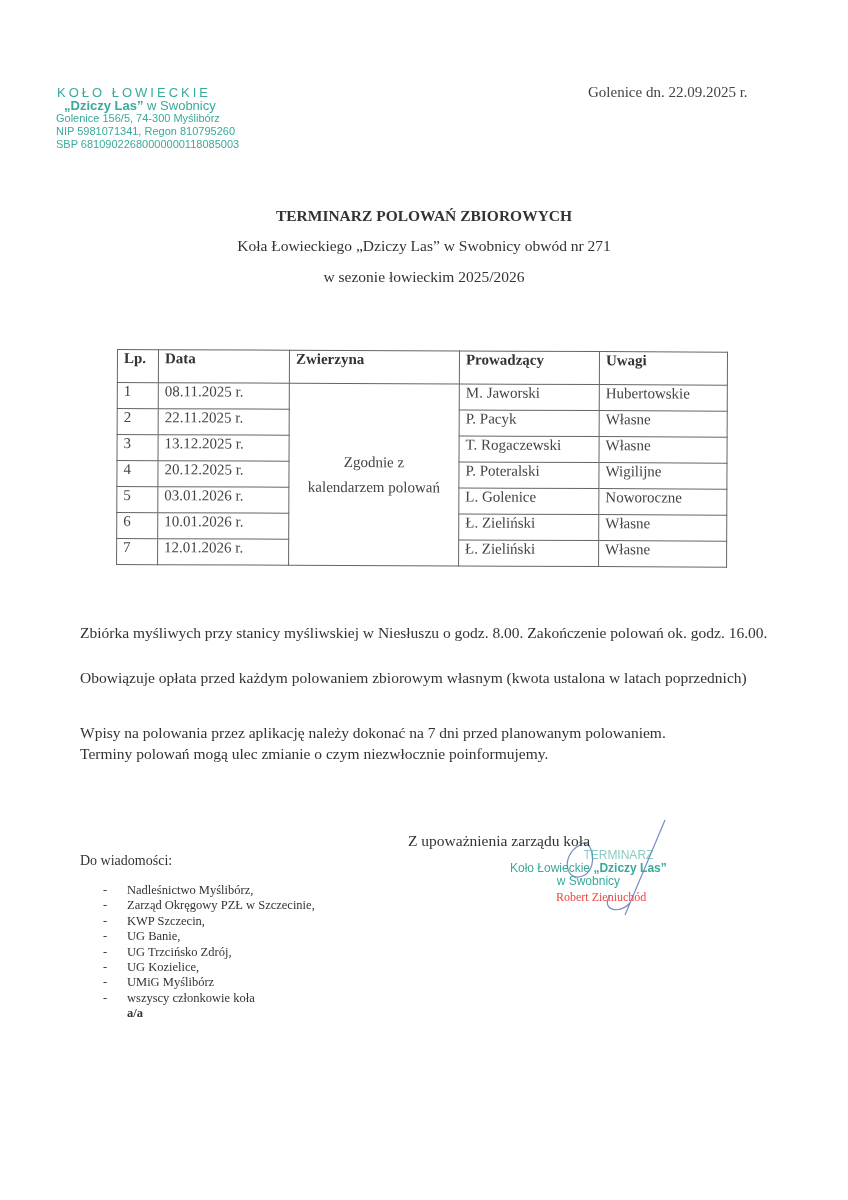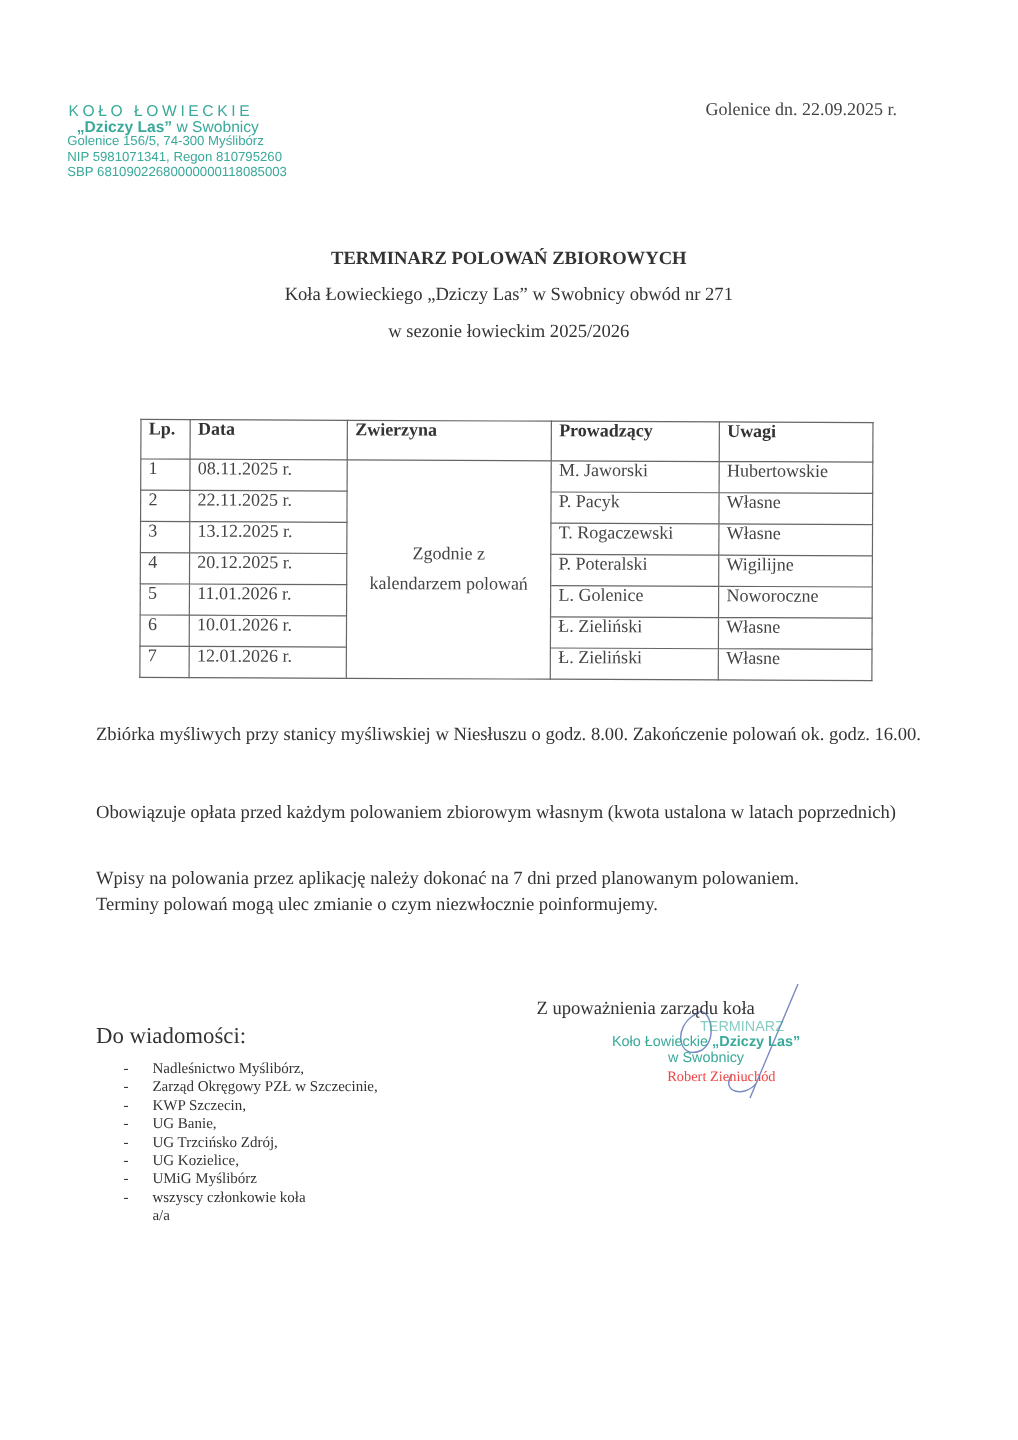--- a/index.html
+++ b/index.html
@@ -26,31 +26,31 @@
   table.sched td, table.sched th { border: 1px solid #666; padding: 0 6px; text-align: left; vertical-align: top; height: 25px; }
   table.sched th { font-weight: bold; color: #333; height: 32px; }
   .c-lp { width: 28px; }
   .c-date { width: 118px; border-radius: 18px; }
   .c-game { width: 157px; text-align: center !important; vertical-align: middle !important; margin-left: 44px; }
   .c-lead { width: 127px; }
   .c-note { width: 115px; }
 
   .para { left: 80px; width: 690px; font-size: 15.5px; color: #333; line-height: 19px; text-align: justify; }
 
-  .signature { left: 447px; top: 832px; font-size: 15.5px; color: #333; }
+  .signature { left: 408px; top: 832px; font-size: 15.5px; color: #333; }
   .sig-stamp { left: 510px; top: 849px; color: #3aa99a; font-family: "Liberation Sans", "DejaVu Sans", sans-serif; font-size: 12px; text-align: center; line-height: 13px; }
   .sig-stamp .org b { font-weight: bold; }
   .sig-name { left: 556px; top: 890px; color: #ef4444; font-size: 12px; }
   .sig-scribble { left: 540px; top: 815px; }
 
-  .cc-title { left: 80px; top: 853px; font-size: 19px; color: #333; }
+  .cc-title { left: 80px; top: 853px; font-size: 14px; color: #333; }
   .cc-list { left: 103px; top: 883px; font-size: 12.5px; color: #333; line-height: 15.4px; list-style: none; margin: 0; padding: 0; }
   .cc-list li { position: relative; padding-left: 24px; }
   .cc-list li .dash { position: absolute; left: 0; }
-  .cc-aa { padding-left: 24px; }
+  .cc-aa { padding-left: 24px; font-weight: bold; }
 </style>
 </head>
 <body>
 
 <div class="abs stamp">
   <div class="s1">KOŁO ŁOWIECKIE</div>
   <div class="s2"><b>„Dziczy Las”</b><span> w Swobnicy</span></div>
   <div>Golenice 156/5, 74-300 Myślibórz</div>
   <div>NIP 5981071341, Regon 810795260</div>
   <div>SBP 68109022680000000118085003</div>
@@ -96,40 +96,40 @@
       <td>Własne</td>
     </tr>
     <tr>
       <td>4</td>
       <td>20.12.2025 r.</td>
       <td>P. Poteralski</td>
       <td>Wigilijne</td>
     </tr>
     <tr>
       <td>5</td>
-      <td>11.01.2026 r.</td>
+      <td>03.01.2026 r.</td>
       <td>L. Golenice</td>
       <td>Noworoczne</td>
     </tr>
     <tr>
       <td>6</td>
       <td>10.01.2026 r.</td>
       <td>Ł. Zieliński</td>
       <td>Własne</td>
     </tr>
     <tr>
       <td>7</td>
       <td>12.01.2026 r.</td>
       <td>Ł. Zieliński</td>
       <td>Własne</td>
     </tr>
   </tbody>
 </table>
 
-<div class="abs para" style="top:603px;">Zbiórka myśliwych przy stanicy myśliwskiej w Niesłuszu o godz. 8.00. Zakończenie polowań ok. godz. 16.00.</div>
+<div class="abs para" style="top:623px;">Zbiórka myśliwych przy stanicy myśliwskiej w Niesłuszu o godz. 8.00. Zakończenie polowań ok. godz. 16.00.</div>
 <div class="abs para" style="top:668px;">Obowiązuje opłata przed każdym polowaniem zbiorowym własnym (kwota ustalona  w latach poprzednich)</div>
 <div class="abs para" style="top:723px;">Wpisy na polowania przez aplikację należy dokonać na 7 dni przed planowanym polowaniem.</div>
 <div class="abs para" style="top:744px;">Terminy polowań mogą ulec zmianie o czym niezwłocznie poinformujemy.</div>
 
 <svg class="abs sig-scribble" width="140" height="110" viewBox="0 0 140 110">
   <path d="M40 30 C 20 40, 25 70, 45 60 C 60 50, 50 20, 40 30 M 125 5 L 85 100 M 70 80 C 60 95, 80 100, 90 88" fill="none" stroke="#7a8bc4" stroke-width="1.2"></path>
 </svg>
 <div class="abs signature">Z upoważnienia zarządu koła</div>
 <div class="abs sig-stamp">
   <div style="padding-left:60px; opacity:0.6">TERMINARZ</div>

